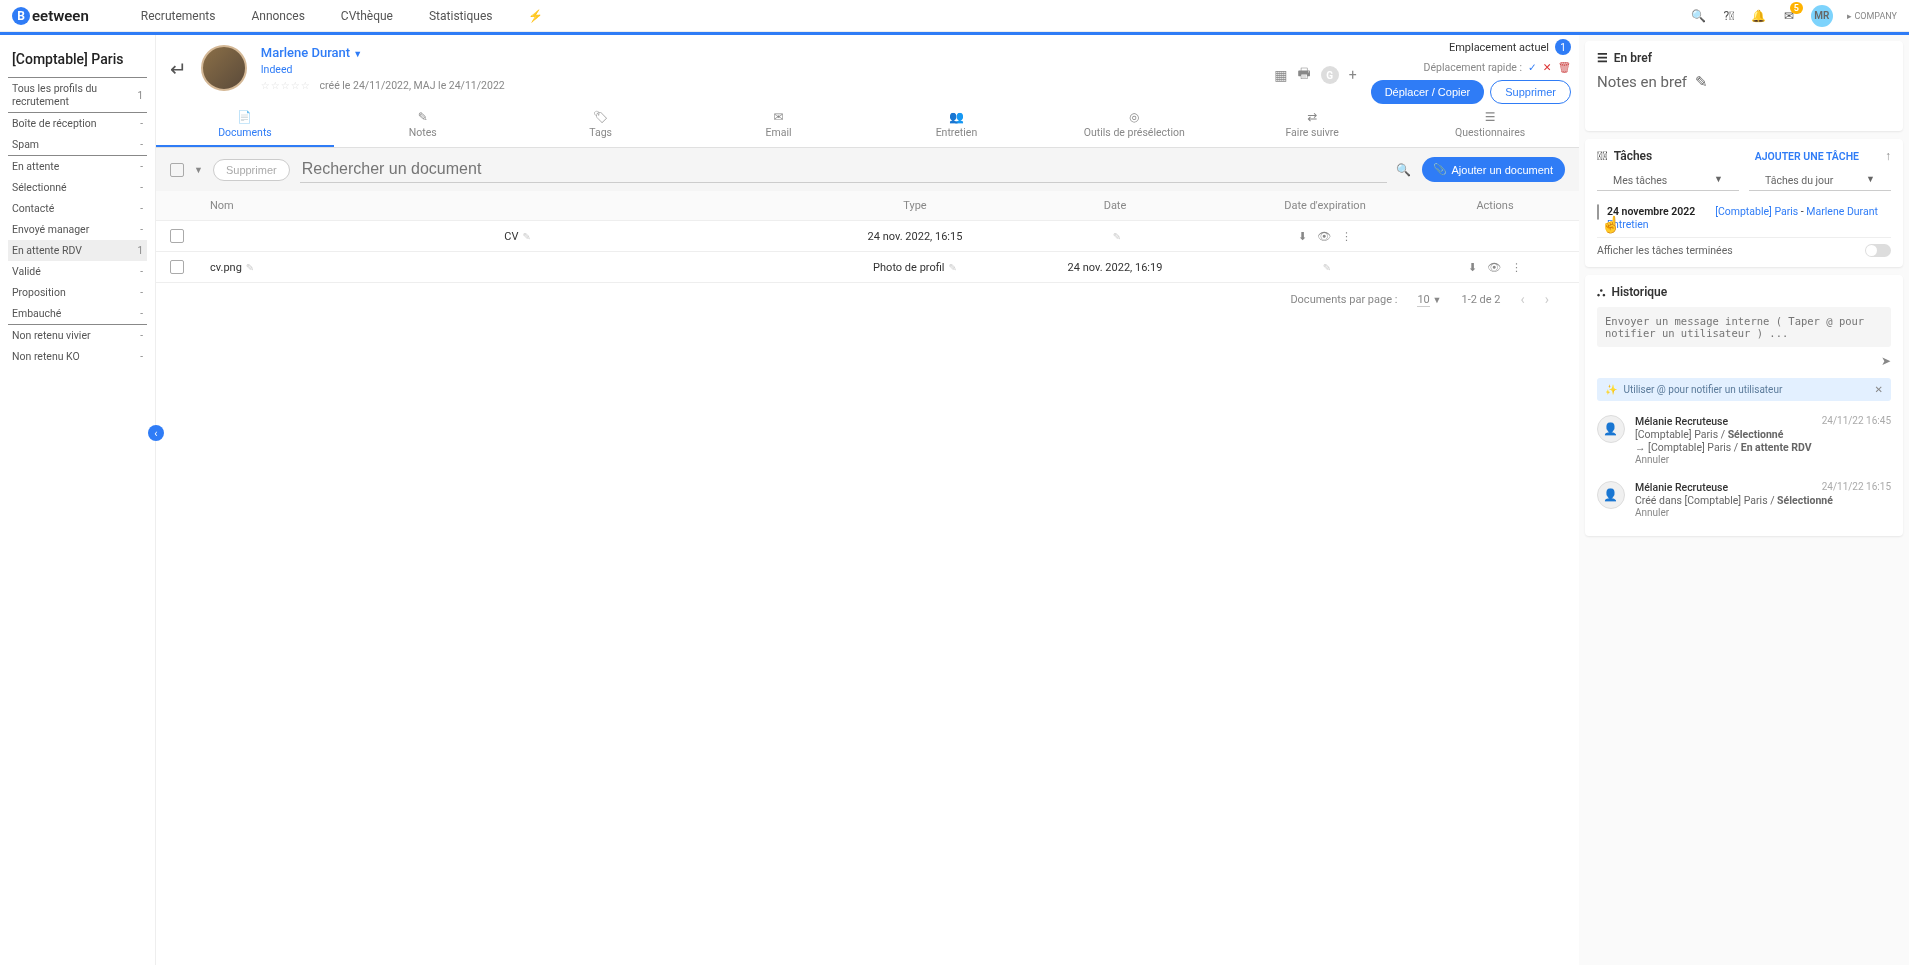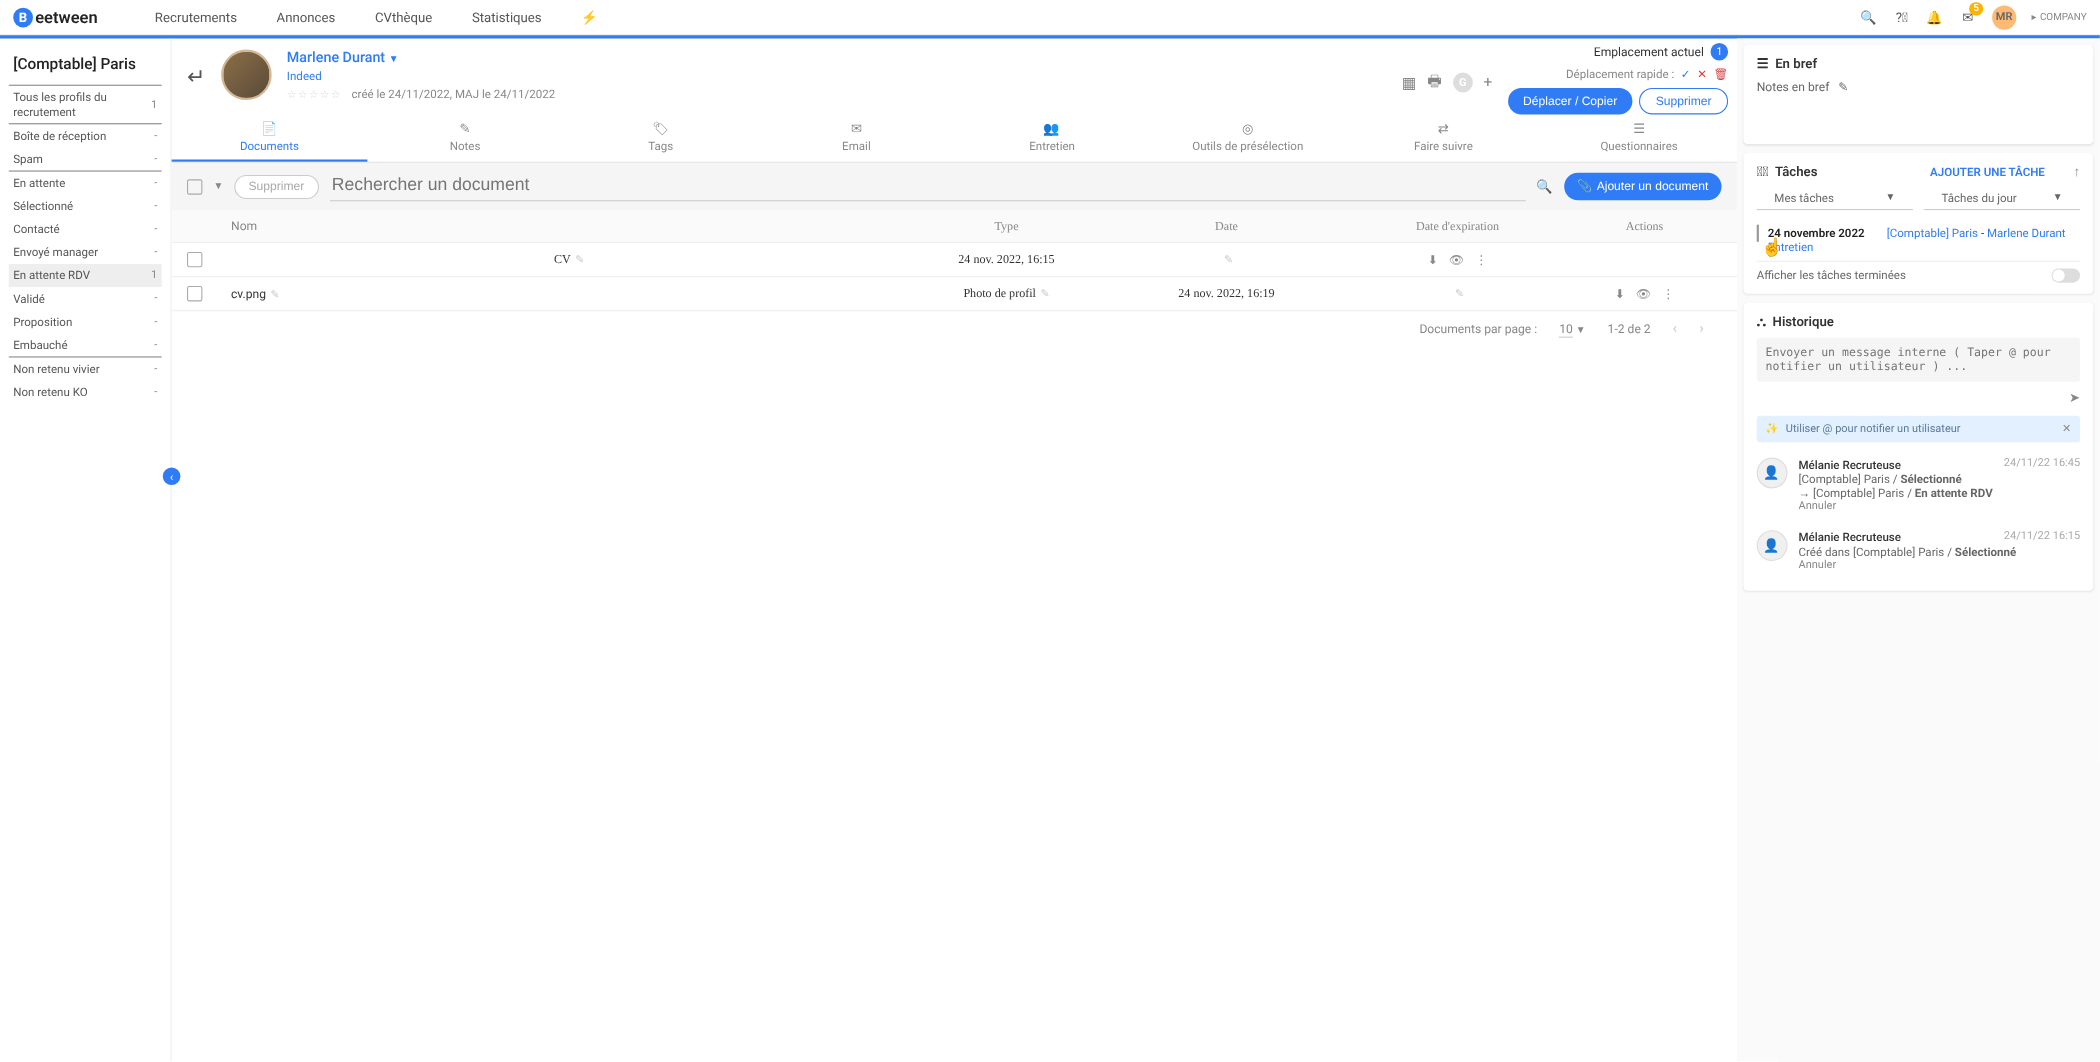--- a/index.html
+++ b/index.html
@@ -6,21 +6,21 @@
 body { font-family: -apple-system, BlinkMacSystemFont, "Segoe UI", Roboto, Arial, sans-serif; font-size: 12px; color: #333; background: #fff; }
 
 
 .topnav { height: 32px; display: flex; align-items: center; padding: 0 12px; border-bottom: 1px solid #eee; }
 .logo { display: flex; align-items: center; font-size: 15px; font-weight: 600; color: #222; margin-right: 24px; }
 .logo-b { display: inline-flex; width: 18px; height: 18px; border-radius: 50%; background: #2f7cf6; color: #fff; align-items: center; justify-content: center; font-size: 12px; margin-right: 2px; font-weight: 700; }
 .nav-links { display: flex; gap: 36px; padding-left: 28px; }
 .nav-link { color: #555; font-size: 12px; cursor: pointer; }
 .nav-right { margin-left: auto; display: flex; align-items: center; gap: 14px; }
 .nav-icon { width: 16px; height: 16px; color: #555; cursor: pointer; display:flex; align-items:center; justify-content:center;}
-.avatar-badge { width: 22px; height: 22px; border-radius: 50%; background: #fdba74; color: #666; display: flex; align-items: center; justify-content: center; font-size: 10px; font-weight: 600; }
+.avatar-badge { width: 22px; height: 22px; border-radius: 50%; background: #7dd3fc; color: #666; display: flex; align-items: center; justify-content: center; font-size: 10px; font-weight: 600; }
 .company-logo { font-size: 9px; color: #888; display:flex; align-items:center; gap:3px;}
 .notif-box { position: relative; }
 .notif-count { position: absolute; top: -6px; right: -6px; background: #ffb300; color: #fff; font-size: 9px; font-weight: 600; border-radius: 8px; padding: 1px 4px; }
 .blue-bar { height: 3px; background: #2f7cf6; width: 100%; }
 
 
 .layout { display: flex; height: calc(100vh - 35px); }
 
 
 .sidebar { width: 155px; padding: 10px 0; flex-shrink: 0; }
@@ -70,37 +70,37 @@
 .checkbox { width: 14px; height: 14px; border: 1.5px solid #aaa; border-radius: 2px; cursor: pointer; flex-shrink: 0; }
 .chevron-sm { font-size: 9px; color: #888; cursor:pointer;}
 .btn-ghost { border: 1px solid #ccc; background: #fff; color: #aaa; border-radius: 14px; padding: 4px 12px; font-size: 11px; cursor: pointer; }
 .search-doc { flex: 1; border: none; border-bottom: 1px solid #ccc; background: transparent; padding: 4px 2px; font-size: 16px; outline: none; }
 .btn-add-doc { background: #2f7cf6; color: #fff; border: none; border-radius: 14px; padding: 6px 12px; font-size: 11px; cursor: pointer; display:flex; align-items:center; gap:4px;}
 
 
 .doc-head, .doc-row { display: grid; grid-template-columns: 40px 1fr 180px 220px 200px 140px; align-items: center; padding: 8px 14px; font-size: 11px; border-bottom: 1px solid #eee; }
 .doc-head { color: #888; background: #fafafa; }
 .doc-row { color: #333; }
-.cell-center { text-align: center; font-family: Liberation Serif, serif; }
+.cell-center { text-align: center; }
 .row-actions { display: flex; gap: 10px; justify-content: center; color: #888; }
 .row-actions span { cursor:pointer; }
 .edit-pen { color:#ccc; font-size:10px; margin-left:4px; cursor:pointer;}
 
 
 .pagination { display: flex; justify-content: flex-end; align-items: center; gap: 20px; padding: 8px 30px; font-size: 11px; color: #888; }
 .page-select { border: none; border-bottom: 1px solid #ccc; background:transparent; font-size:11px; width:30px;}
 .page-arrow { color: #ccc; cursor: pointer; font-size: 14px; }
 
 
 .float-collapse { position: absolute; left: -8px; top: 390px; width: 16px; height: 16px; background: #2f7cf6; color: #fff; border-radius: 50%; display: flex; align-items: center; justify-content: center; font-size: 11px; cursor:pointer; z-index:5;}
 
 
 .card { background: #fff; border-radius: 4px; box-shadow: 0 1px 2px rgba(0,0,0,.08); margin-bottom: 8px; padding: 10px 12px; }
 .card-title { display: flex; align-items: center; gap: 6px; font-size: 12px; font-weight: 600; color: #333; margin-bottom: 8px; }
-.notes-row { display: flex; align-items: center; gap: 8px; font-size: 11px; color: #666; }
+.notes-row { display: flex; align-items: center; gap: 8px; font-size: 15px; color: #666; }
 .task-header { display: flex; align-items: center; justify-content: space-between; }
 .add-task { color: #2f7cf6; font-size: 10.5px; font-weight: 600; cursor: pointer; }
 .task-selects { display: flex; gap: 10px; margin: 8px 0; }
 .select-underline { flex: 1; border: none; border-bottom: 1px solid #ccc; font-size: 10.5px; color: #666; padding: 3px 16px; background:transparent;}
 .task-item { display: flex; gap: 8px; align-items: flex-start; padding: 6px 0; border-bottom: 1px solid #eee; position:relative;}
 .task-check-wrap { position:relative; }
 .task-check { width: 15px; height: 15px; border: 1.5px solid #999; border-radius: 2px; cursor: pointer; }
 .task-cursor { position:absolute; left:4px; top:10px; font-size:16px;}
 .task-body { font-size: 10.5px; }
 .task-date { color: #222; font-weight: 600; }

